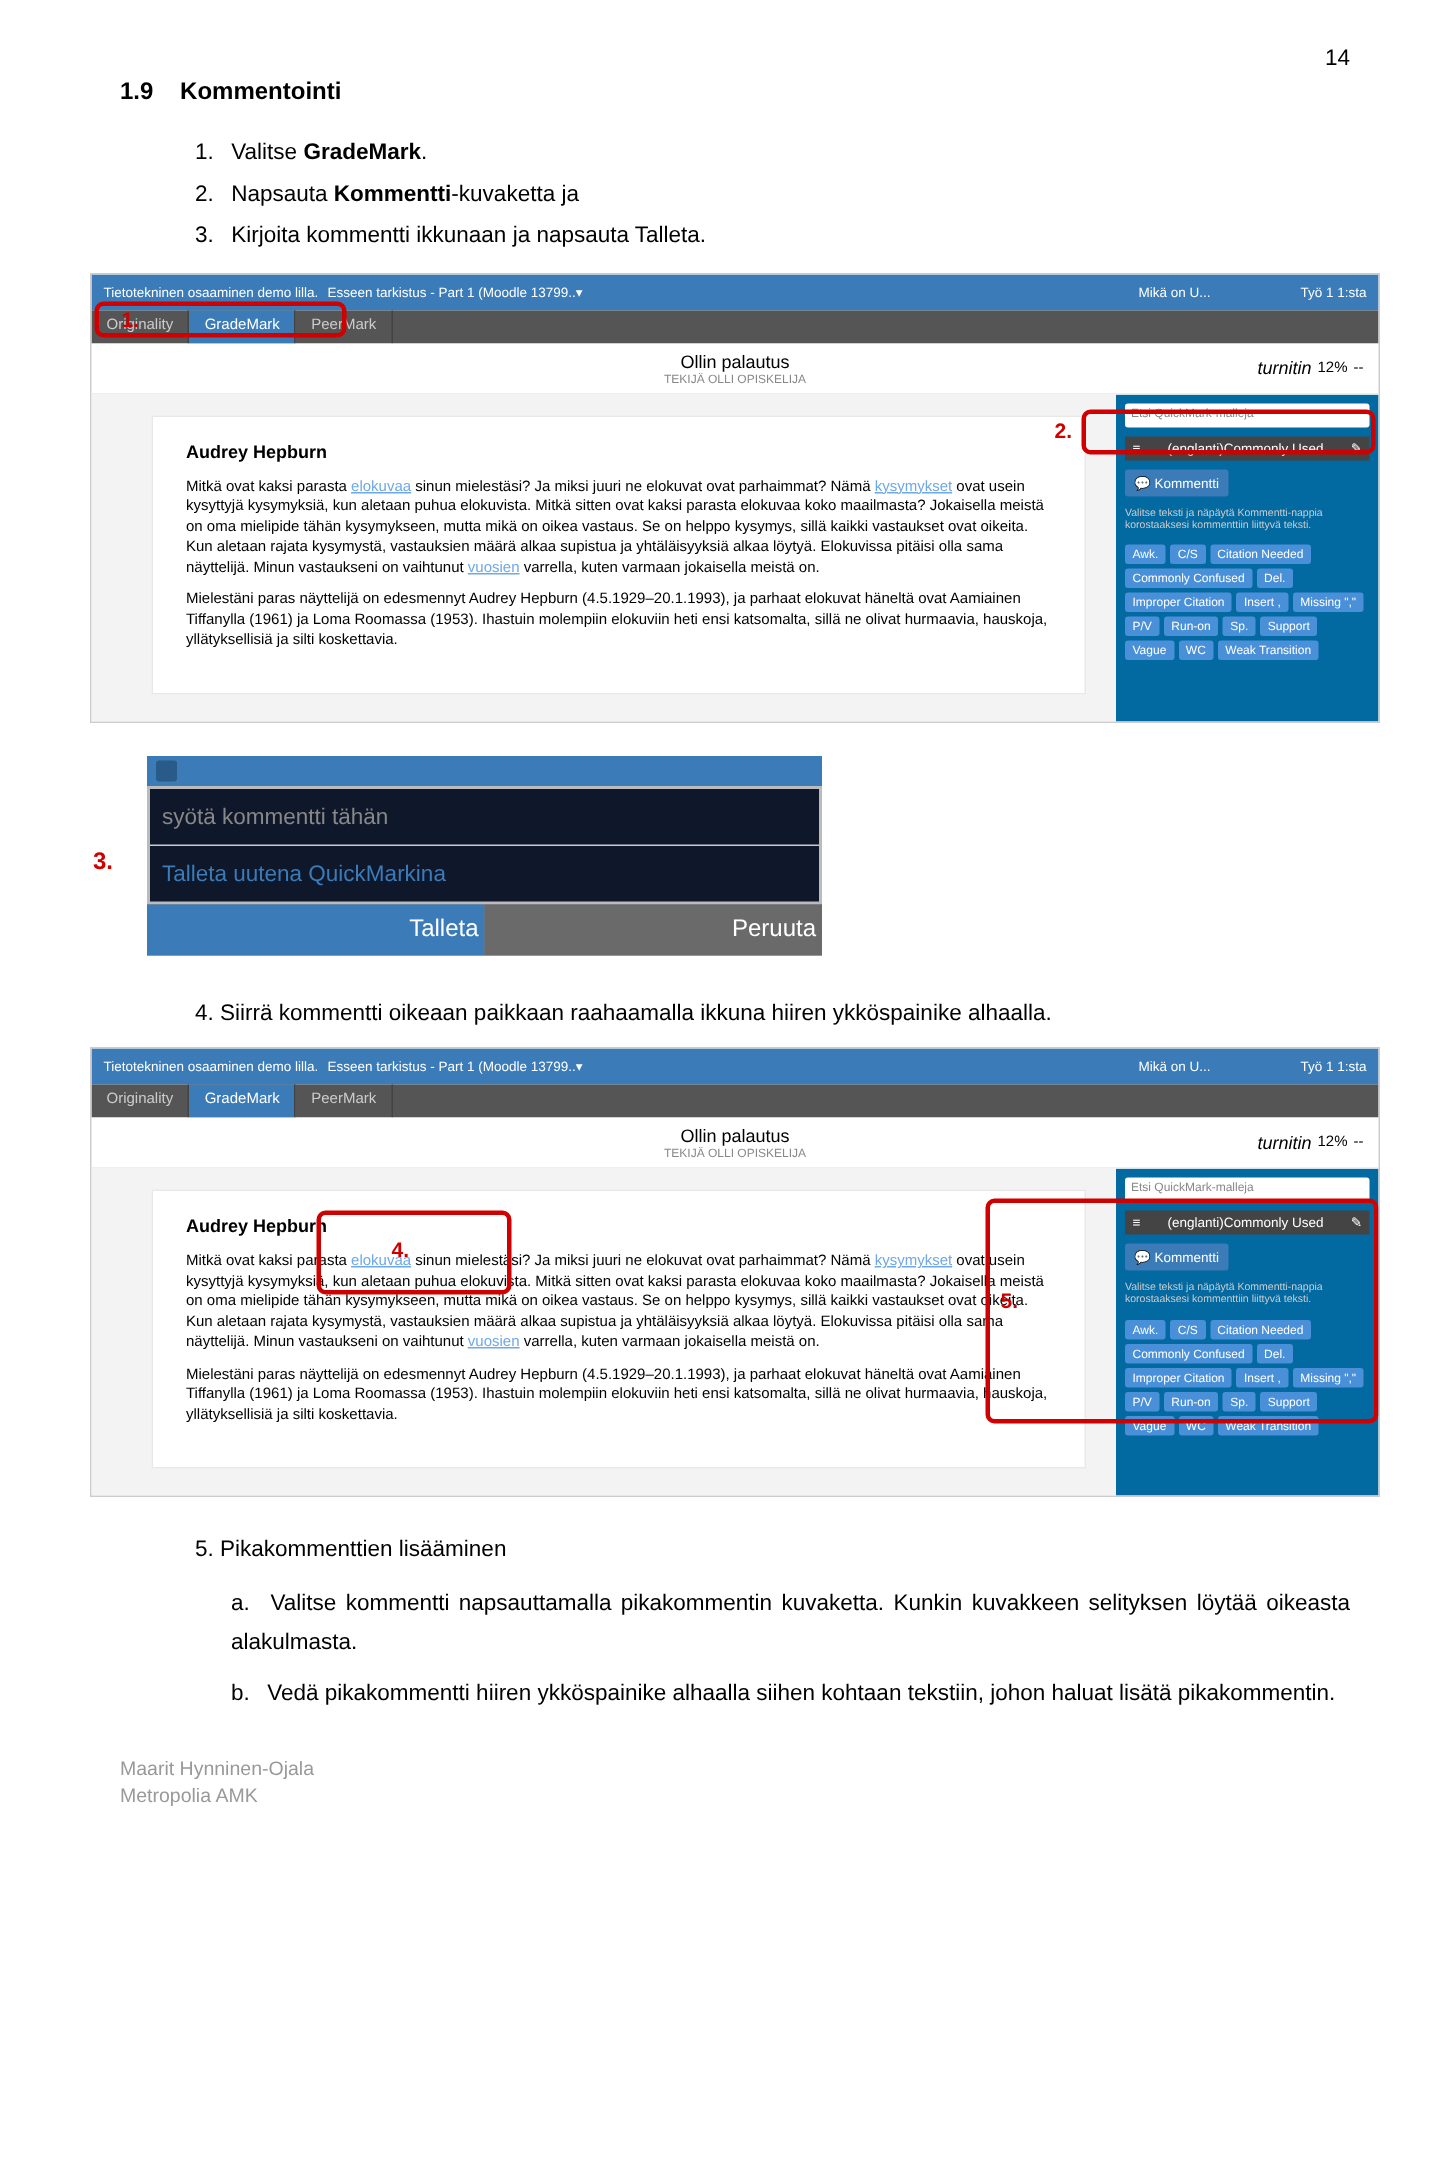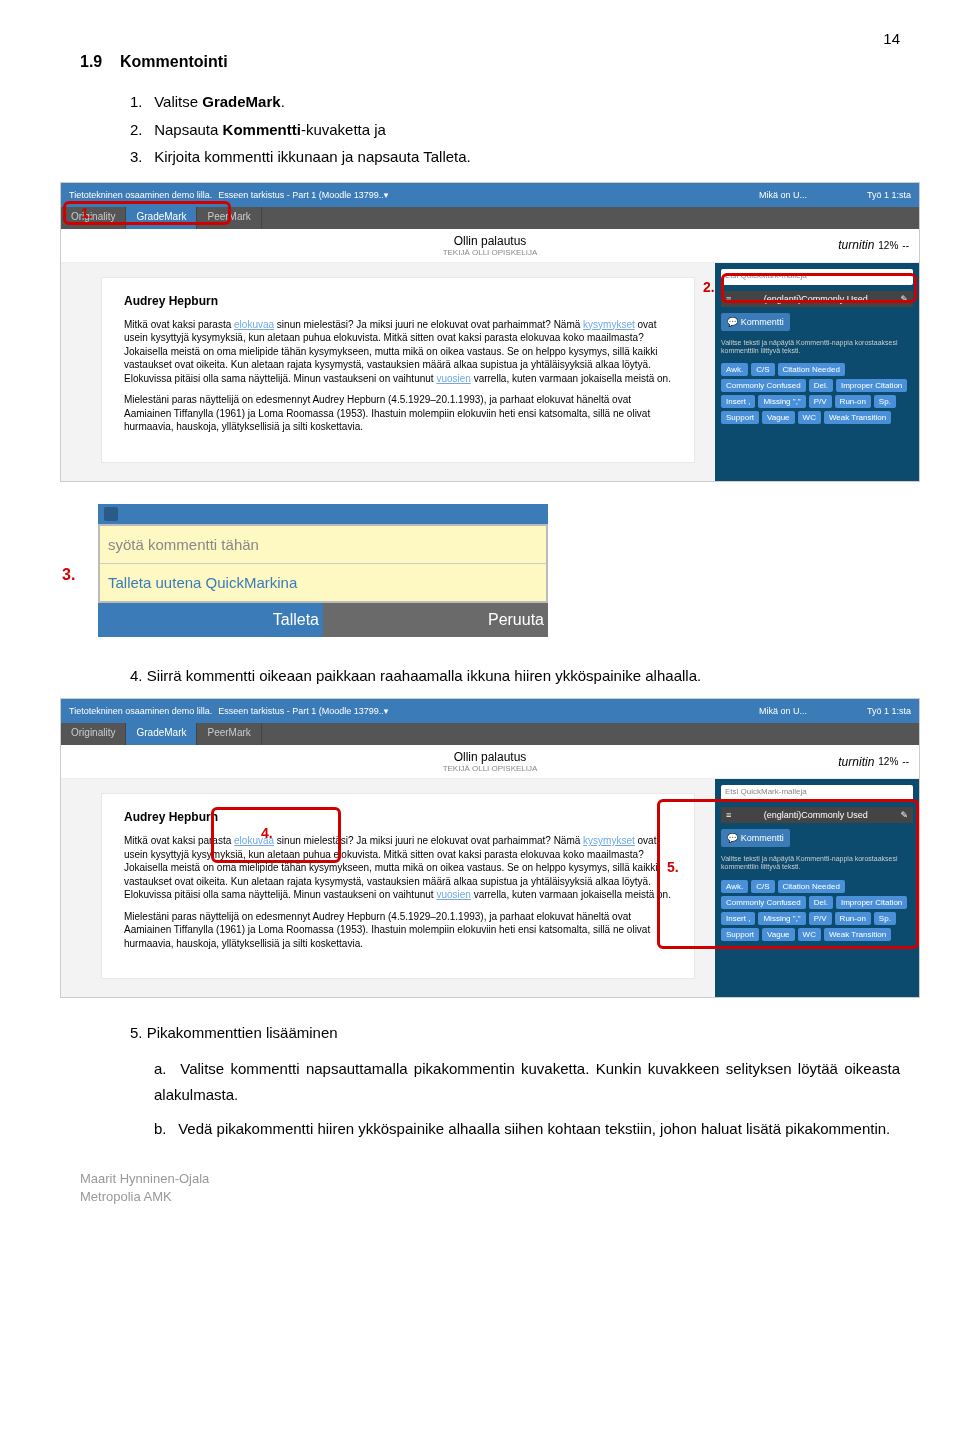--- a/index.html
+++ b/index.html
@@ -92,22 +92,22 @@
     padding: 16px 22px 20px 22px;
     min-height: 180px;
     font-size: 10px;
   }
   .paper .p-title { font-weight: bold; font-size: 12px; margin-bottom: 10px; }
   .paper .p-text { line-height: 1.35; }
   .paper .p-text p { margin-bottom: 8px; }
   .hl { color: #6ea8e6; text-decoration: underline; }
 
   .sidebar {
-    width: 204px;
-    background: #0c4a6e;
+    width: 175px;
+    background: #0369a1;
     color: #fff;
     padding: 6px;
     font-size: 9px;
   }
   .sidebar .search-box {
     background: #fff;
     height: 16px;
     margin-bottom: 6px;
     color: #888;
     padding: 2px 4px;
@@ -158,21 +158,21 @@
   .popup .p-top {
     background: #3a7bb8;
     height: 20px;
     position: relative;
   }
   .popup .p-top .icon {
     position: absolute; left: 6px; top: 3px;
     width: 14px; height: 14px; background: #2a5a88; border-radius: 2px;
   }
   .popup .p-body {
-    background: #fef9c3;
+    background: #0f172a;
     border: 2px solid #bbb;
     padding: 0;
   }
   .popup .p-input {
     color: #888;
     padding: 10px 8px;
     border-bottom: 1px solid #ccc;
     font-size: 15px;
   }
   .popup .p-link {

